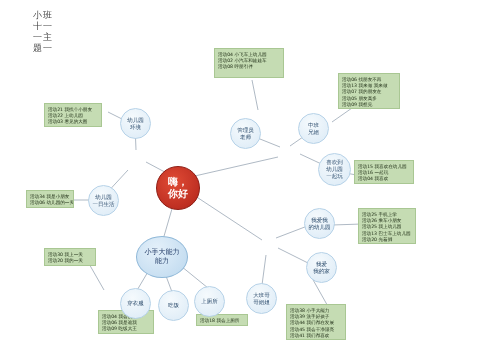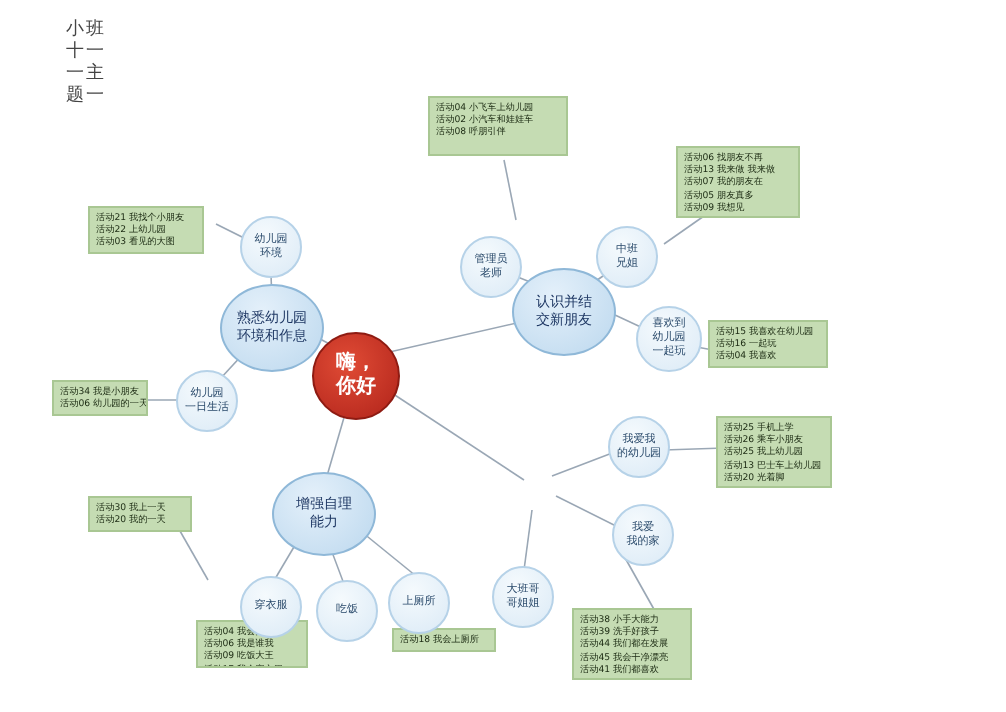--- a/index.html
+++ b/index.html
@@ -211,23 +211,19 @@
   <div class="node node-sub" style="left:304px; top:208px; width:31px; height:31px; white-space:pre-line;">我爱我
 的幼儿园</div>
   <div class="node node-sub" style="left:306px; top:252px; width:31px; height:31px; white-space:pre-line;">我爱
 我的家</div>
   <div class="node node-sub" style="left:246px; top:283px; width:31px; height:31px; white-space:pre-line;">大班哥
 哥姐姐</div>
   <div class="node node-sub" style="left:120px; top:288px; width:31px; height:31px; white-space:pre-line;">穿衣服</div>
   <div class="node node-sub" style="left:158px; top:290px; width:31px; height:31px; white-space:pre-line;">吃饭</div>
   <div class="node node-sub" style="left:194px; top:286px; width:31px; height:31px; white-space:pre-line;">上厕所</div>
 
-  <div class="node node-main" style="left:110px; top:142px; width:52px; height:44px; white-space:pre-line;">熟悉幼儿园
-环境和作息</div>
-  <div class="node node-main" style="left:256px; top:134px; width:52px; height:44px; white-space:pre-line;">认识并结
-交新朋友</div>
-  <div class="node node-main" style="left:136px; top:236px; width:52px; height:42px; white-space:pre-line;">增强自理
+  <div class="node node-main" style="left:136px; top:236px; width:52px; height:42px; white-space:pre-line;">小手大能力
 能力</div>
 
   <div class="node node-center" style="left:156px; top:166px; width:44px; height:44px; white-space:pre-line;">嗨，
 你好</div>
 
 </div>
 
 </body></html>

